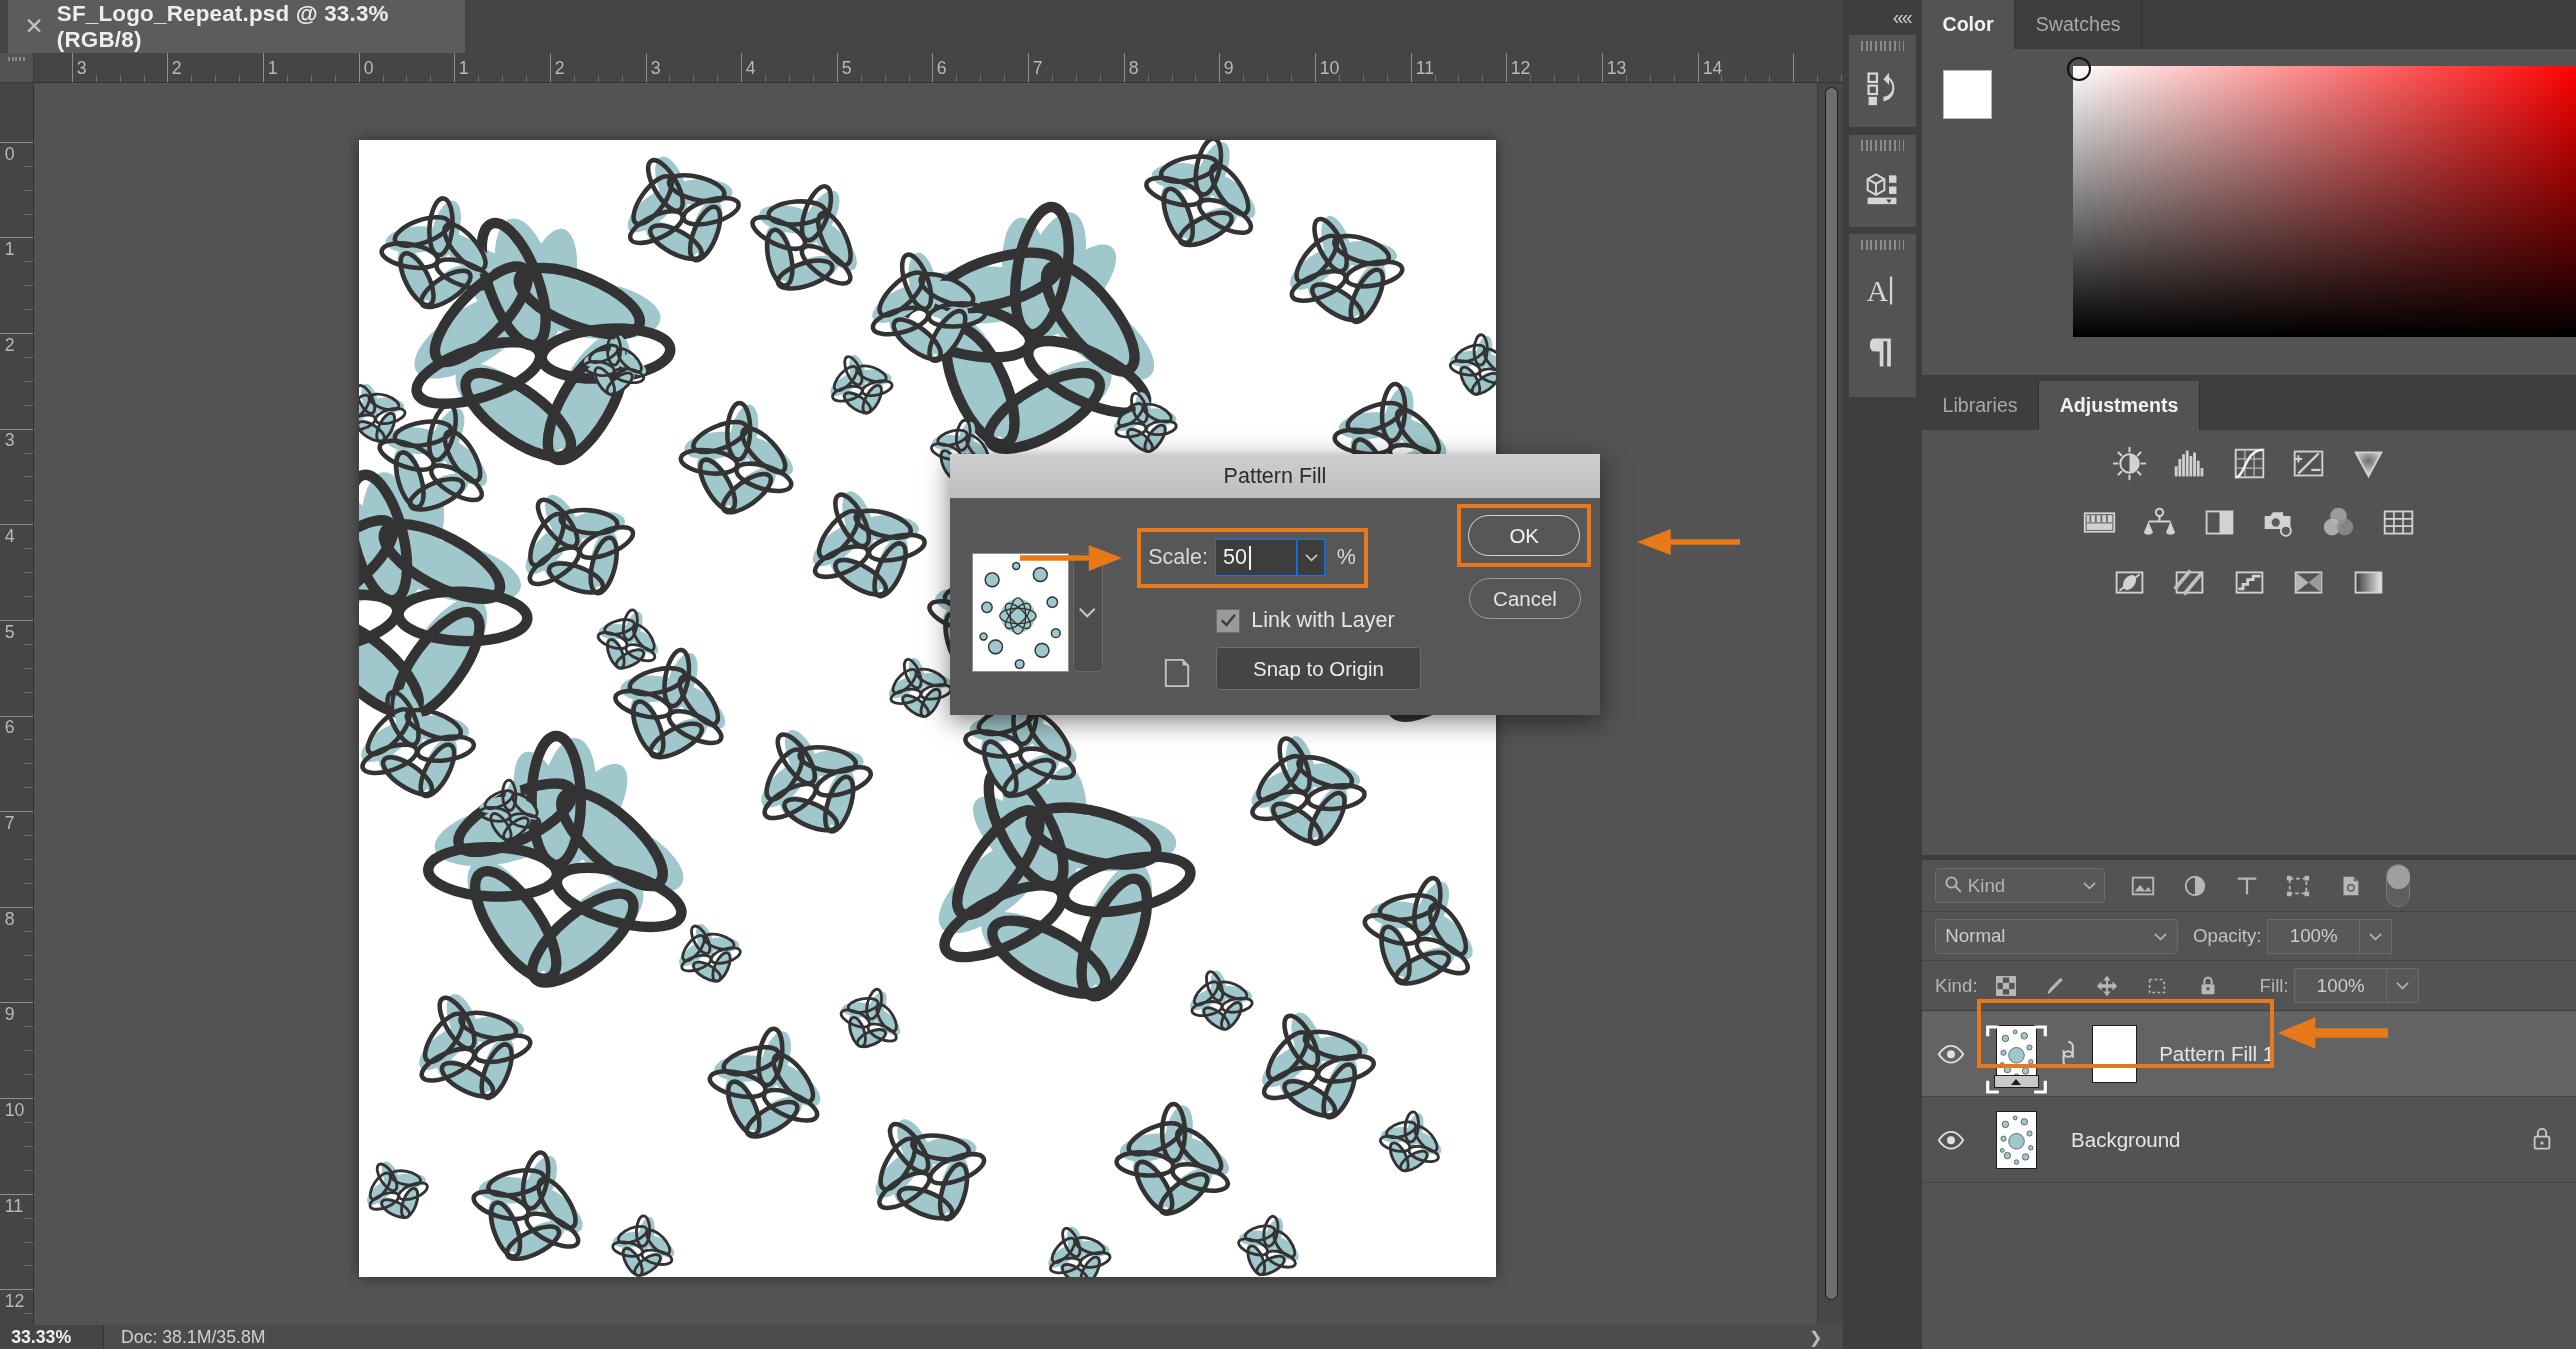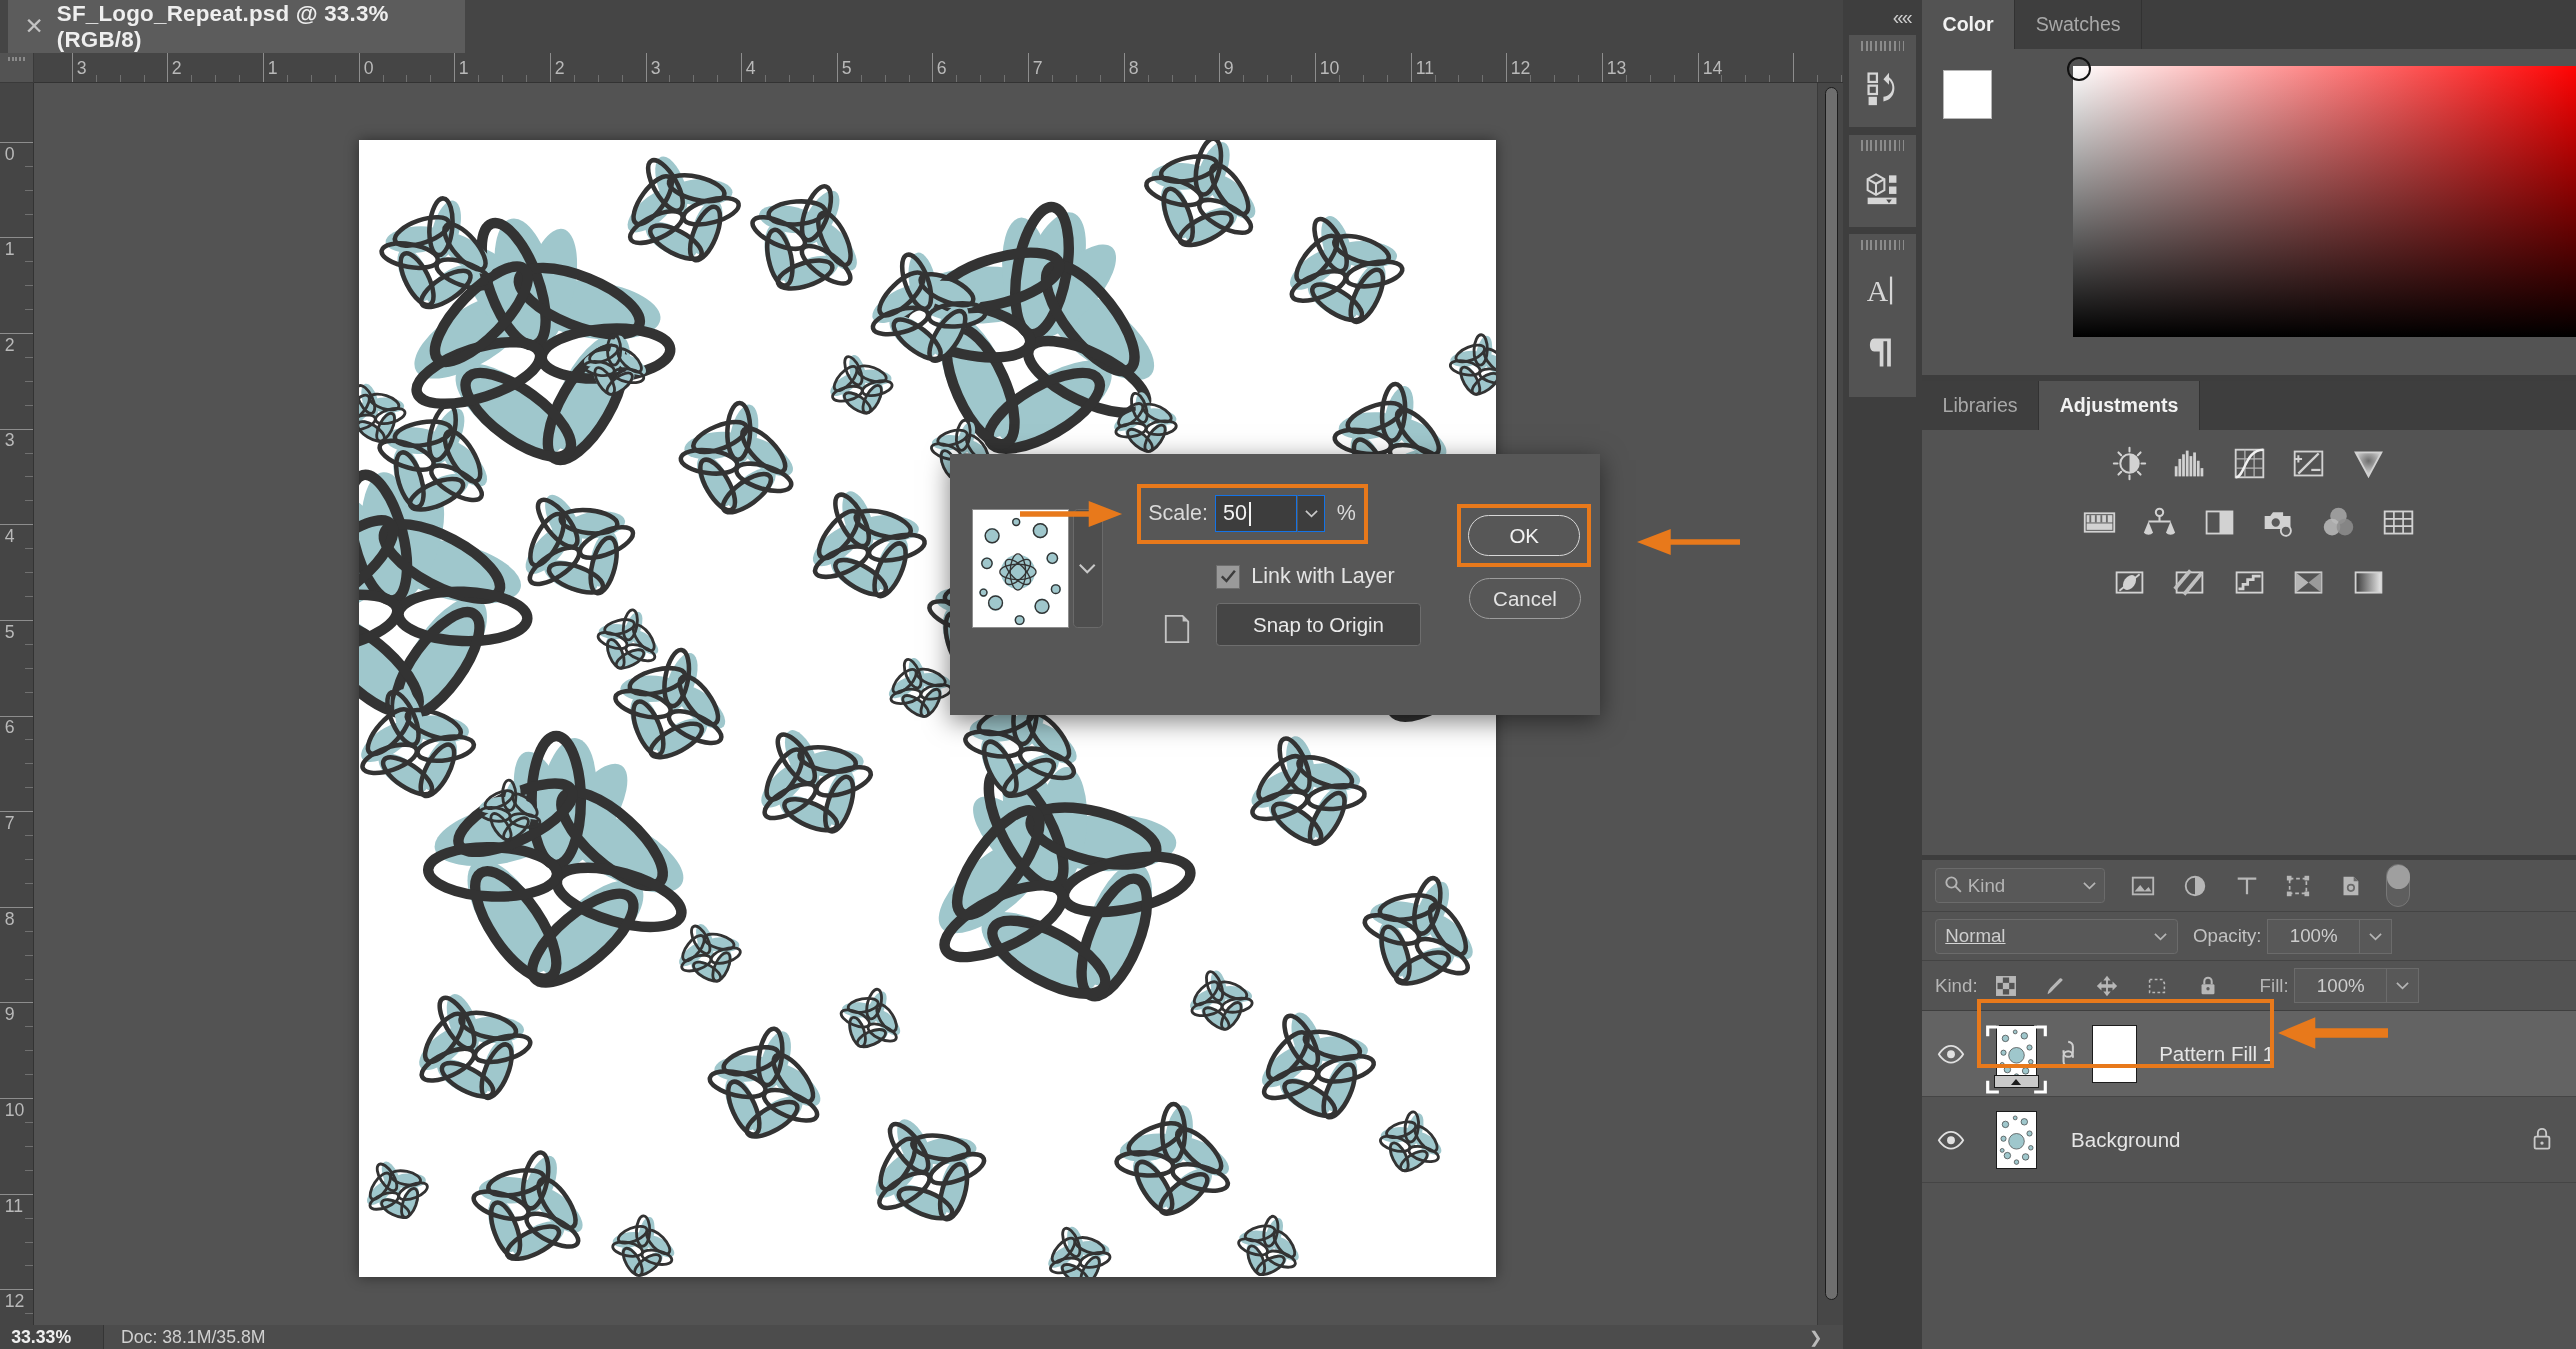--- a/index.html
+++ b/index.html
@@ -121,21 +121,21 @@
   .kindicons { display:flex; align-items:center; gap:19.6px; margin-left:22.4px; }
   .kindicons .ki { width:32px; height:32px; display:flex; align-items:center; justify-content:center; }
   .pilltoggle { margin-left:20.5px; width:24px; height:43px; border-radius:12px; background:#5e5e5e;
     border:0.9px solid #777; position:relative; }
   .pilltoggle .knob { position:absolute; left:0; top:0; width:22.4px; height:24px;
     background:#9f9f9f; border-radius:12px; }
 
   .blendrow { display:flex; align-items:center; height:49px; padding:0 13px;
     border-bottom:0.9px solid #444; }
   .blendsel { width:243px; height:35px; background:#585858; border:0.9px solid #6b6b6b; border-radius:3.7px;
-    display:flex; align-items:center; padding:0 9.3px;text-decoration:underline; }
+    display:flex; align-items:center; padding:0 9.3px; }
   .blendsel .bl { flex:1; font-size:18.7px; color:#cdcdcd; }
   .oplabel { font-size:18.7px; color:#c2c2c2; margin-left:15px; }
   .numbox { width:93px; height:35px; background:#585858; border:0.9px solid #6b6b6b;
     display:flex; align-items:center; justify-content:center; font-size:18.7px; color:#cdcdcd;
     margin-left:5.6px; }
   .numstep { width:32px; height:35px; background:#585858; border:0.9px solid #6b6b6b; border-left:none;
     display:flex; align-items:center; justify-content:center; }
 
   .lockrow { display:flex; align-items:center; height:50px; padding:0 13px;
     border-bottom:0.9px solid #3f3f3f; }
@@ -984,20 +984,23 @@
           </div>
         </div>
       </div>
 
     </div>
   </div>
 
   <div class="layer-hl"></div>
 
   <div class="dialog">
+    <div class="titlebar">
+      <span>Pattern Fill</span>
+    </div>
     <div class="body">
 
       <div class="dlg-thumbwrap">
         <div class="dlg-thumb">
           <svg viewBox="0 0 110 136">
             <rect width="110" height="136" fill="#fff"></rect>
             <g>
               <g fill="#9fc7cc">
                 <circle cx="52" cy="72" r="20"></circle>
                 <circle cx="22" cy="30" r="9"></circle>

